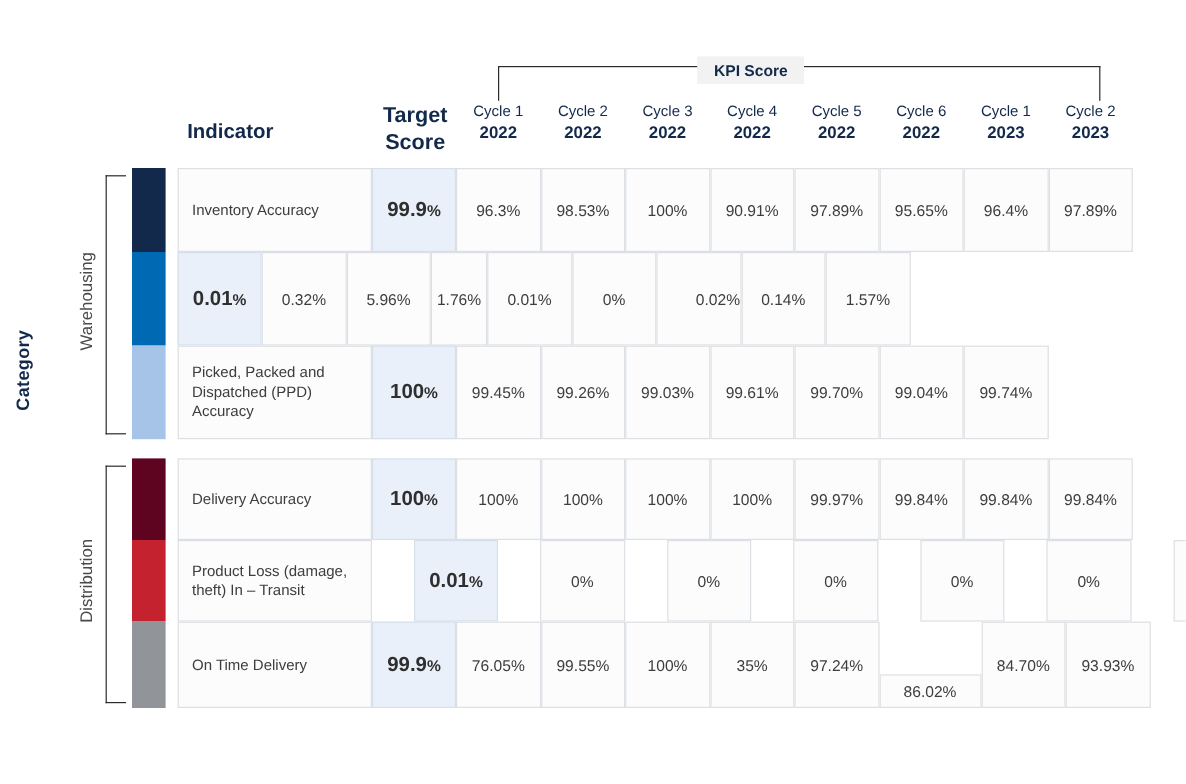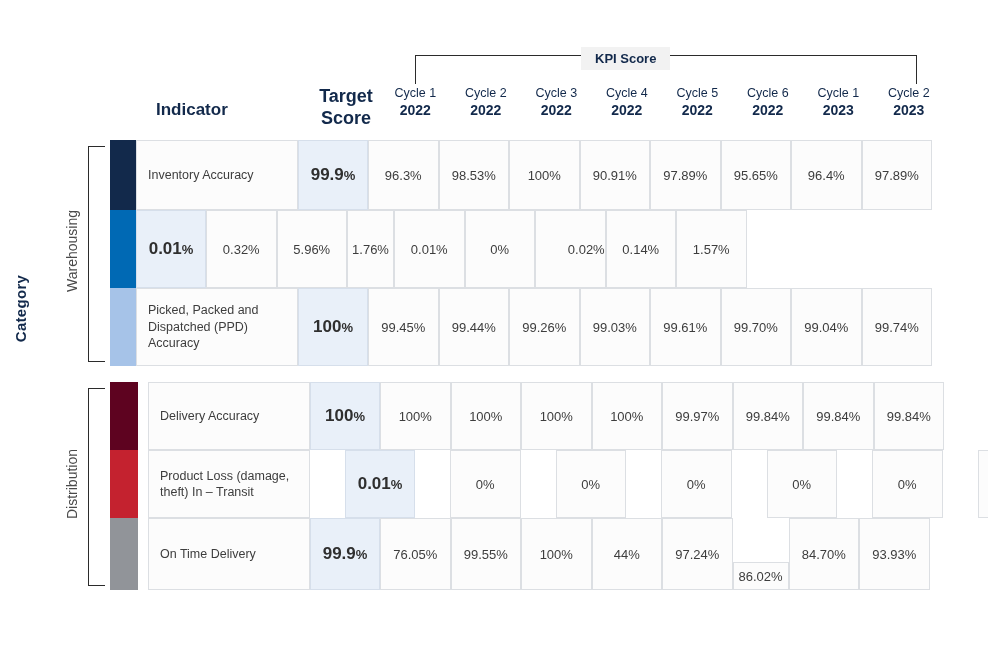--- a/index.html
+++ b/index.html
@@ -163,21 +163,21 @@
         <span class="y">2023</span>
       </div>
     </div>
 
   <div id="groups-container">
       <div class="bracket" style="left: 88px; top: 146px; height: 214px;"></div>
       <div class="group-label" style="width: 226px; left: -41px; top: 243px;">Warehousing</div>
       <div class="swatch" style="left: 110px; top: 140px; height: 70px; background: rgb(18, 41, 75);"></div>
       <div class="swatch" style="left: 110px; top: 210px; height: 78px; background: rgb(0, 105, 180);"></div>
       <div class="swatch" style="left: 110px; top: 288px; height: 78px; background: rgb(166, 195, 232);"></div>
-      <div class="tblock" style="left: 136px; top: 140px;">
+      <div class="tblock" style="left: 148px; top: 140px;">
         <div class="trow" style="height: 70px;">
           <div class="cell indicator" style="width: 162px;">Inventory Accuracy</div>
           <div class="cell target" style="width: 70px;">
             <span class="target-val"><span>99.9</span><span class="pct">%</span></span>
           </div>
           <div class="cell kpi" style="width: 70.5px;">
             <span class="kpi-val">96.3%</span>
           </div>
           <div class="cell kpi" style="width: 70.5px;">
             <span class="kpi-val">98.53%</span>
@@ -230,23 +230,20 @@
             <span class="kpi-val">1.57%</span>
           </div>
         </div>
         <div class="trow" style="height: 78px;">
           <div class="cell indicator" style="width: 162px;">Picked, Packed and Dispatched (PPD) Accuracy</div>
           <div class="cell target" style="width: 70px;">
             <span class="target-val"><span>100</span><span class="pct">%</span></span>
           </div>
           <div class="cell kpi" style="width: 70.5px;">
             <span class="kpi-val">99.45%</span>
-          </div>
-          <div class="cell kpi" style="width: 70.5px;">
-            <span class="kpi-val">99.44%</span>
           </div>
           <div class="cell kpi" style="width: 70.5px;">
             <span class="kpi-val">99.26%</span>
           </div>
           <div class="cell kpi" style="width: 70.5px;">
             <span class="kpi-val">99.03%</span>
           </div>
           <div class="cell kpi" style="width: 70.5px;">
             <span class="kpi-val">99.61%</span>
           </div>
@@ -335,26 +332,26 @@
           <div class="cell kpi" style="width: 70.5px;">
             <span class="kpi-val">76.05%</span>
           </div>
           <div class="cell kpi" style="width: 70.5px;">
             <span class="kpi-val">99.55%</span>
           </div>
           <div class="cell kpi" style="width: 70.5px;">
             <span class="kpi-val">100%</span>
           </div>
           <div class="cell kpi" style="width: 70.5px;">
-            <span class="kpi-val">44%</span>
+            <span class="kpi-val">35%</span>
           </div>
           <div class="cell kpi" style="width: 70.5px;">
             <span class="kpi-val">97.24%</span>
           </div>
-          <div class="cell kpi" style="width: 56px; margin-top: 44px;">
+          <div class="cell kpi" style="width: 85px; margin-top: 44px;">
             <span class="kpi-val">86.02%</span>
           </div>
           <div class="cell kpi" style="width: 70.5px;">
             <span class="kpi-val">84.70%</span>
           </div>
           <div class="cell kpi" style="width: 70.5px; align-items: center;">
             <span class="kpi-val">93.93%</span>
           </div>
         </div>
       </div>

